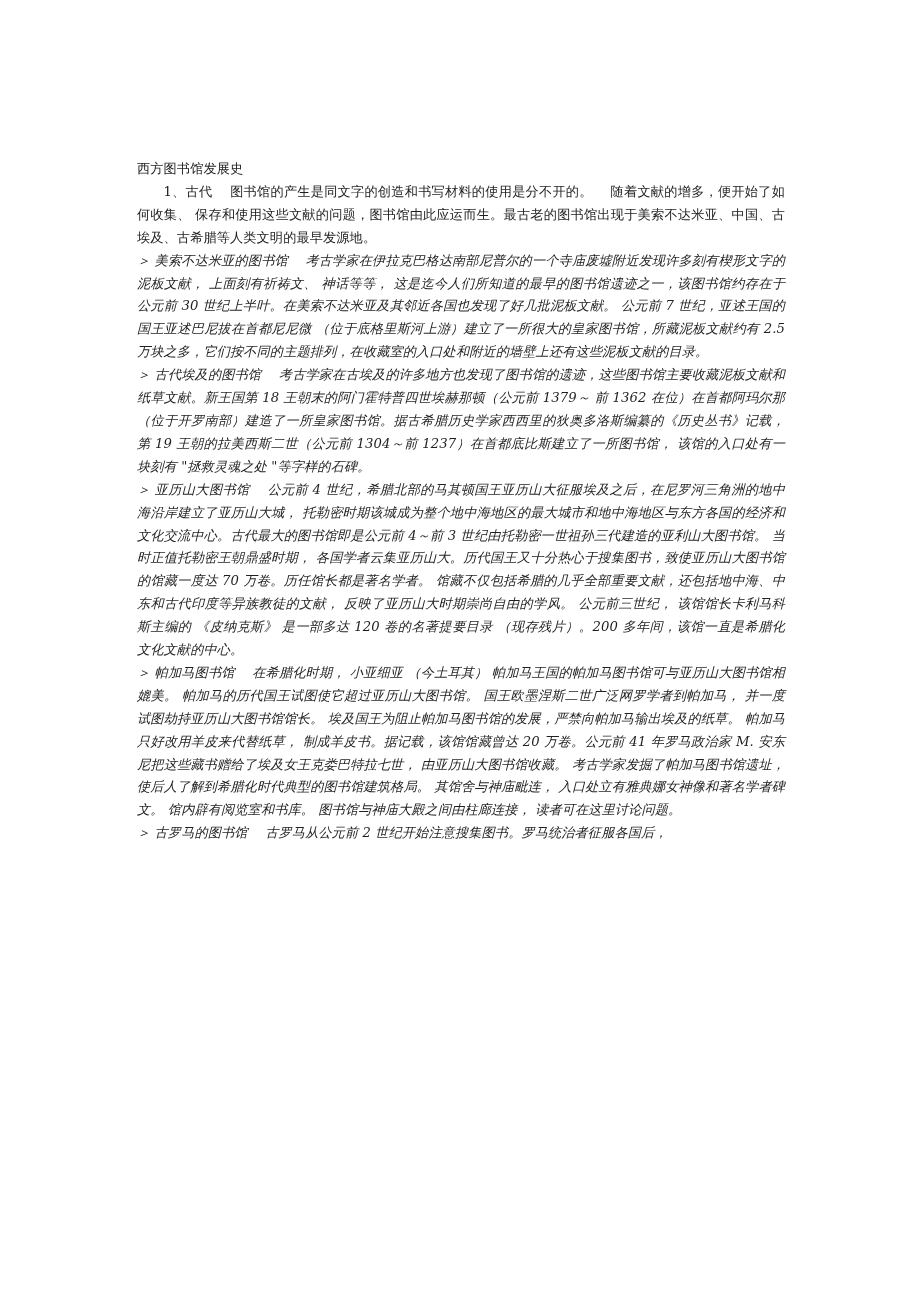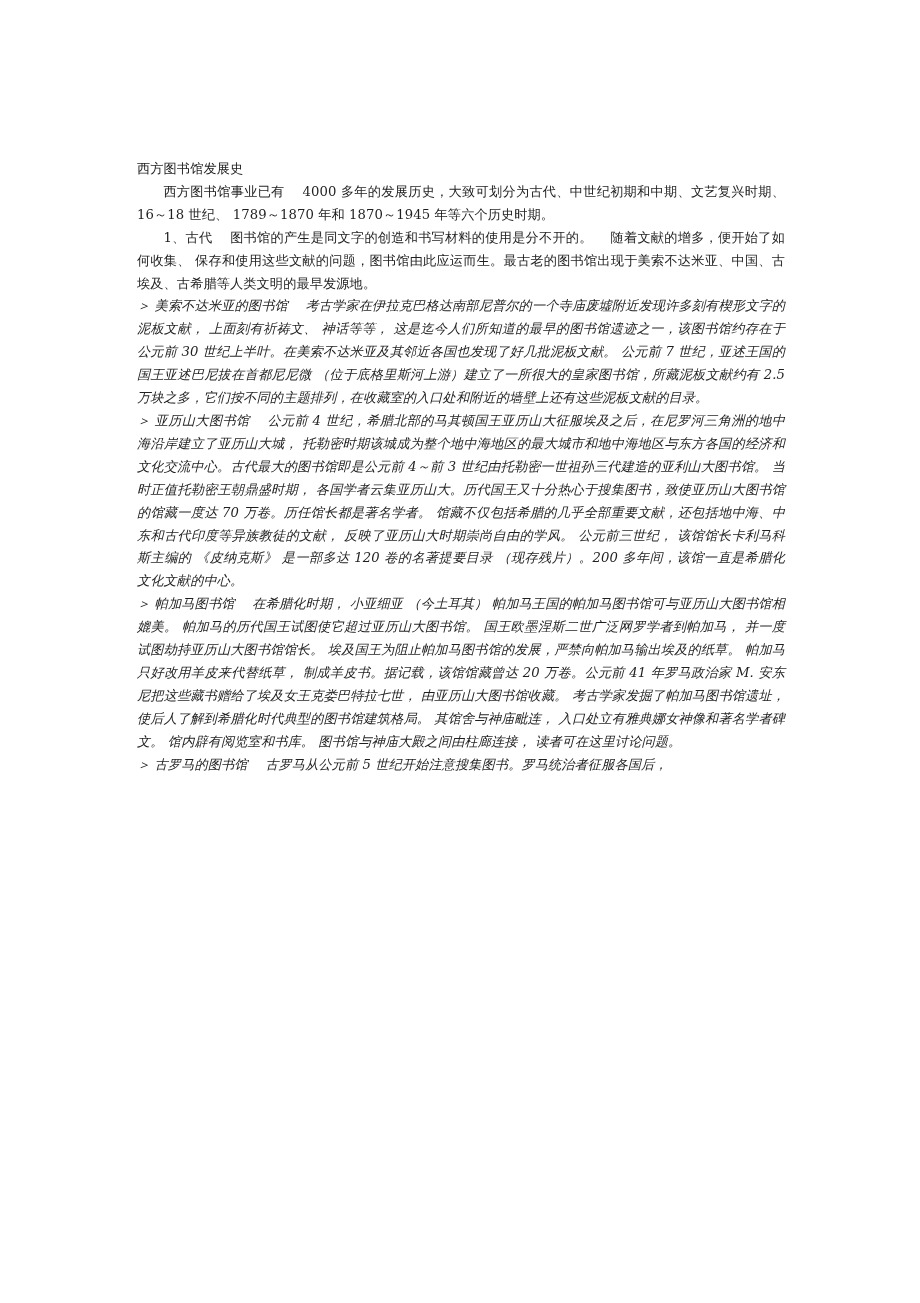--- a/index.html
+++ b/index.html
@@ -53,28 +53,28 @@
   }
 </style>
 </head>
 <body>
 
 <div id="page">
   <div id="doc-body">
 
     <p class="para title-line">西方图书馆发展史</p>
 
-    <p class="para indent2">西方图书馆事业已有　  4000 多年的发展历史，大致可划分为古代、中世纪初期和中期、文艺复兴时期、  16～18 世纪、  1789～1870 年和  1870～1945 年等六个历史时期。</p>
 
     <p class="para indent2">1、古代　     图书馆的产生是同文字的创造和书写材料的使用是分不开的。　        随着文献的增多，便开始了如何收集、   保存和使用这些文献的问题，图书馆由此应运而生。最古老的图书馆出现于美索不达米亚、中国、古埃及、古希腊等人类文明的最早发源地。</p>
 
     <p class="para bullet">＞ 美索不达米亚的图书馆　      考古学家在伊拉克巴格达南部尼普尔的一个寺庙废墟附近发现许多刻有楔形文字的泥板文献，    上面刻有祈祷文、  神话等等，  这是迄今人们所知道的最早的图书馆遗迹之一，该图书馆约存在于公元前     30 世纪上半叶。在美索不达米亚及其邻近各国也发现了好几批泥板文献。   公元前 7 世纪，亚述王国的国王亚述巴尼拔在首都尼尼微    （位于底格里斯河上游）建立了一所很大的皇家图书馆，所藏泥板文献约有     2.5 万块之多，它们按不同的主题排列，在收藏室的入口处和附近的墙壁上还有这些泥板文献的目录。</p>
 
+    <p class="para bullet">＞ 古代埃及的图书馆　      考古学家在古埃及的许多地方也发现了图书馆的遗迹，这些图书馆主要收藏泥板文献和纸草文献。新王国第    18 王朝末的阿门霍特普四世埃赫那顿（公元前 1379～ 前 1362 在位）在首都阿玛尔那（位于开罗南部）建造了一所皇家图书馆。据古希腊历史学家西西里的狄奥多洛斯编纂的《历史丛书》记载，第     19 王朝的拉美西斯二世（公元前 1304～前 1237）在首都底比斯建立了一所图书馆，   该馆的入口处有一块刻有  "拯救灵魂之处 "等字样的石碑。</p>
 
 
     <p class="para bullet">＞ 亚历山大图书馆　     公元前 4 世纪，希腊北部的马其顿国王亚历山大征服埃及之后，在尼罗河三角洲的地中海沿岸建立了亚历山大城，    托勒密时期该城成为整个地中海地区的最大城市和地中海地区与东方各国的经济和文化交流中心。古代最大的图书馆即是公元前      4～前 3 世纪由托勒密一世祖孙三代建造的亚利山大图书馆。    当时正值托勒密王朝鼎盛时期，   各国学者云集亚历山大。历代国王又十分热心于搜集图书，致使亚历山大图书馆的馆藏一度达     70 万卷。历任馆长都是著名学者。   馆藏不仅包括希腊的几乎全部重要文献，还包括地中海、中东和古代印度等异族教徒的文献，   反映了亚历山大时期崇尚自由的学风。   公元前三世纪，  该馆馆长卡利马科斯主编的  《皮纳克斯》 是一部多达 120 卷的名著提要目录  （现存残片）。200 多年间，该馆一直是希腊化文化文献的中心。</p>
 
     <p class="para bullet">＞ 帕加马图书馆　     在希腊化时期，  小亚细亚 （今土耳其） 帕加马王国的帕加马图书馆可与亚历山大图书馆相媲美。   帕加马的历代国王试图使它超过亚历山大图书馆。   国王欧墨涅斯二世广泛网罗学者到帕加马，   并一度试图劫持亚历山大图书馆馆长。   埃及国王为阻止帕加马图书馆的发展，严禁向帕加马输出埃及的纸草。   帕加马只好改用羊皮来代替纸草，  制成羊皮书。据记载，该馆馆藏曾达  20 万卷。公元前 41 年罗马政治家 M. 安东尼把这些藏书赠给了埃及女王克娄巴特拉七世，  由亚历山大图书馆收藏。   考古学家发掘了帕加马图书馆遗址，   使后人了解到希腊化时代典型的图书馆建筑格局。   其馆舍与神庙毗连，  入口处立有雅典娜女神像和著名学者碑文。  馆内辟有阅览室和书库。   图书馆与神庙大殿之间由柱廊连接，   读者可在这里讨论问题。</p>
 
-    <p class="para bullet">＞ 古罗马的图书馆　     古罗马从公元前 5 世纪开始注意搜集图书。罗马统治者征服各国后，</p>
+    <p class="para bullet">＞ 古罗马的图书馆　     古罗马从公元前 2 世纪开始注意搜集图书。罗马统治者征服各国后，</p>
 
   </div>
 </div>
 
 </body></html>

